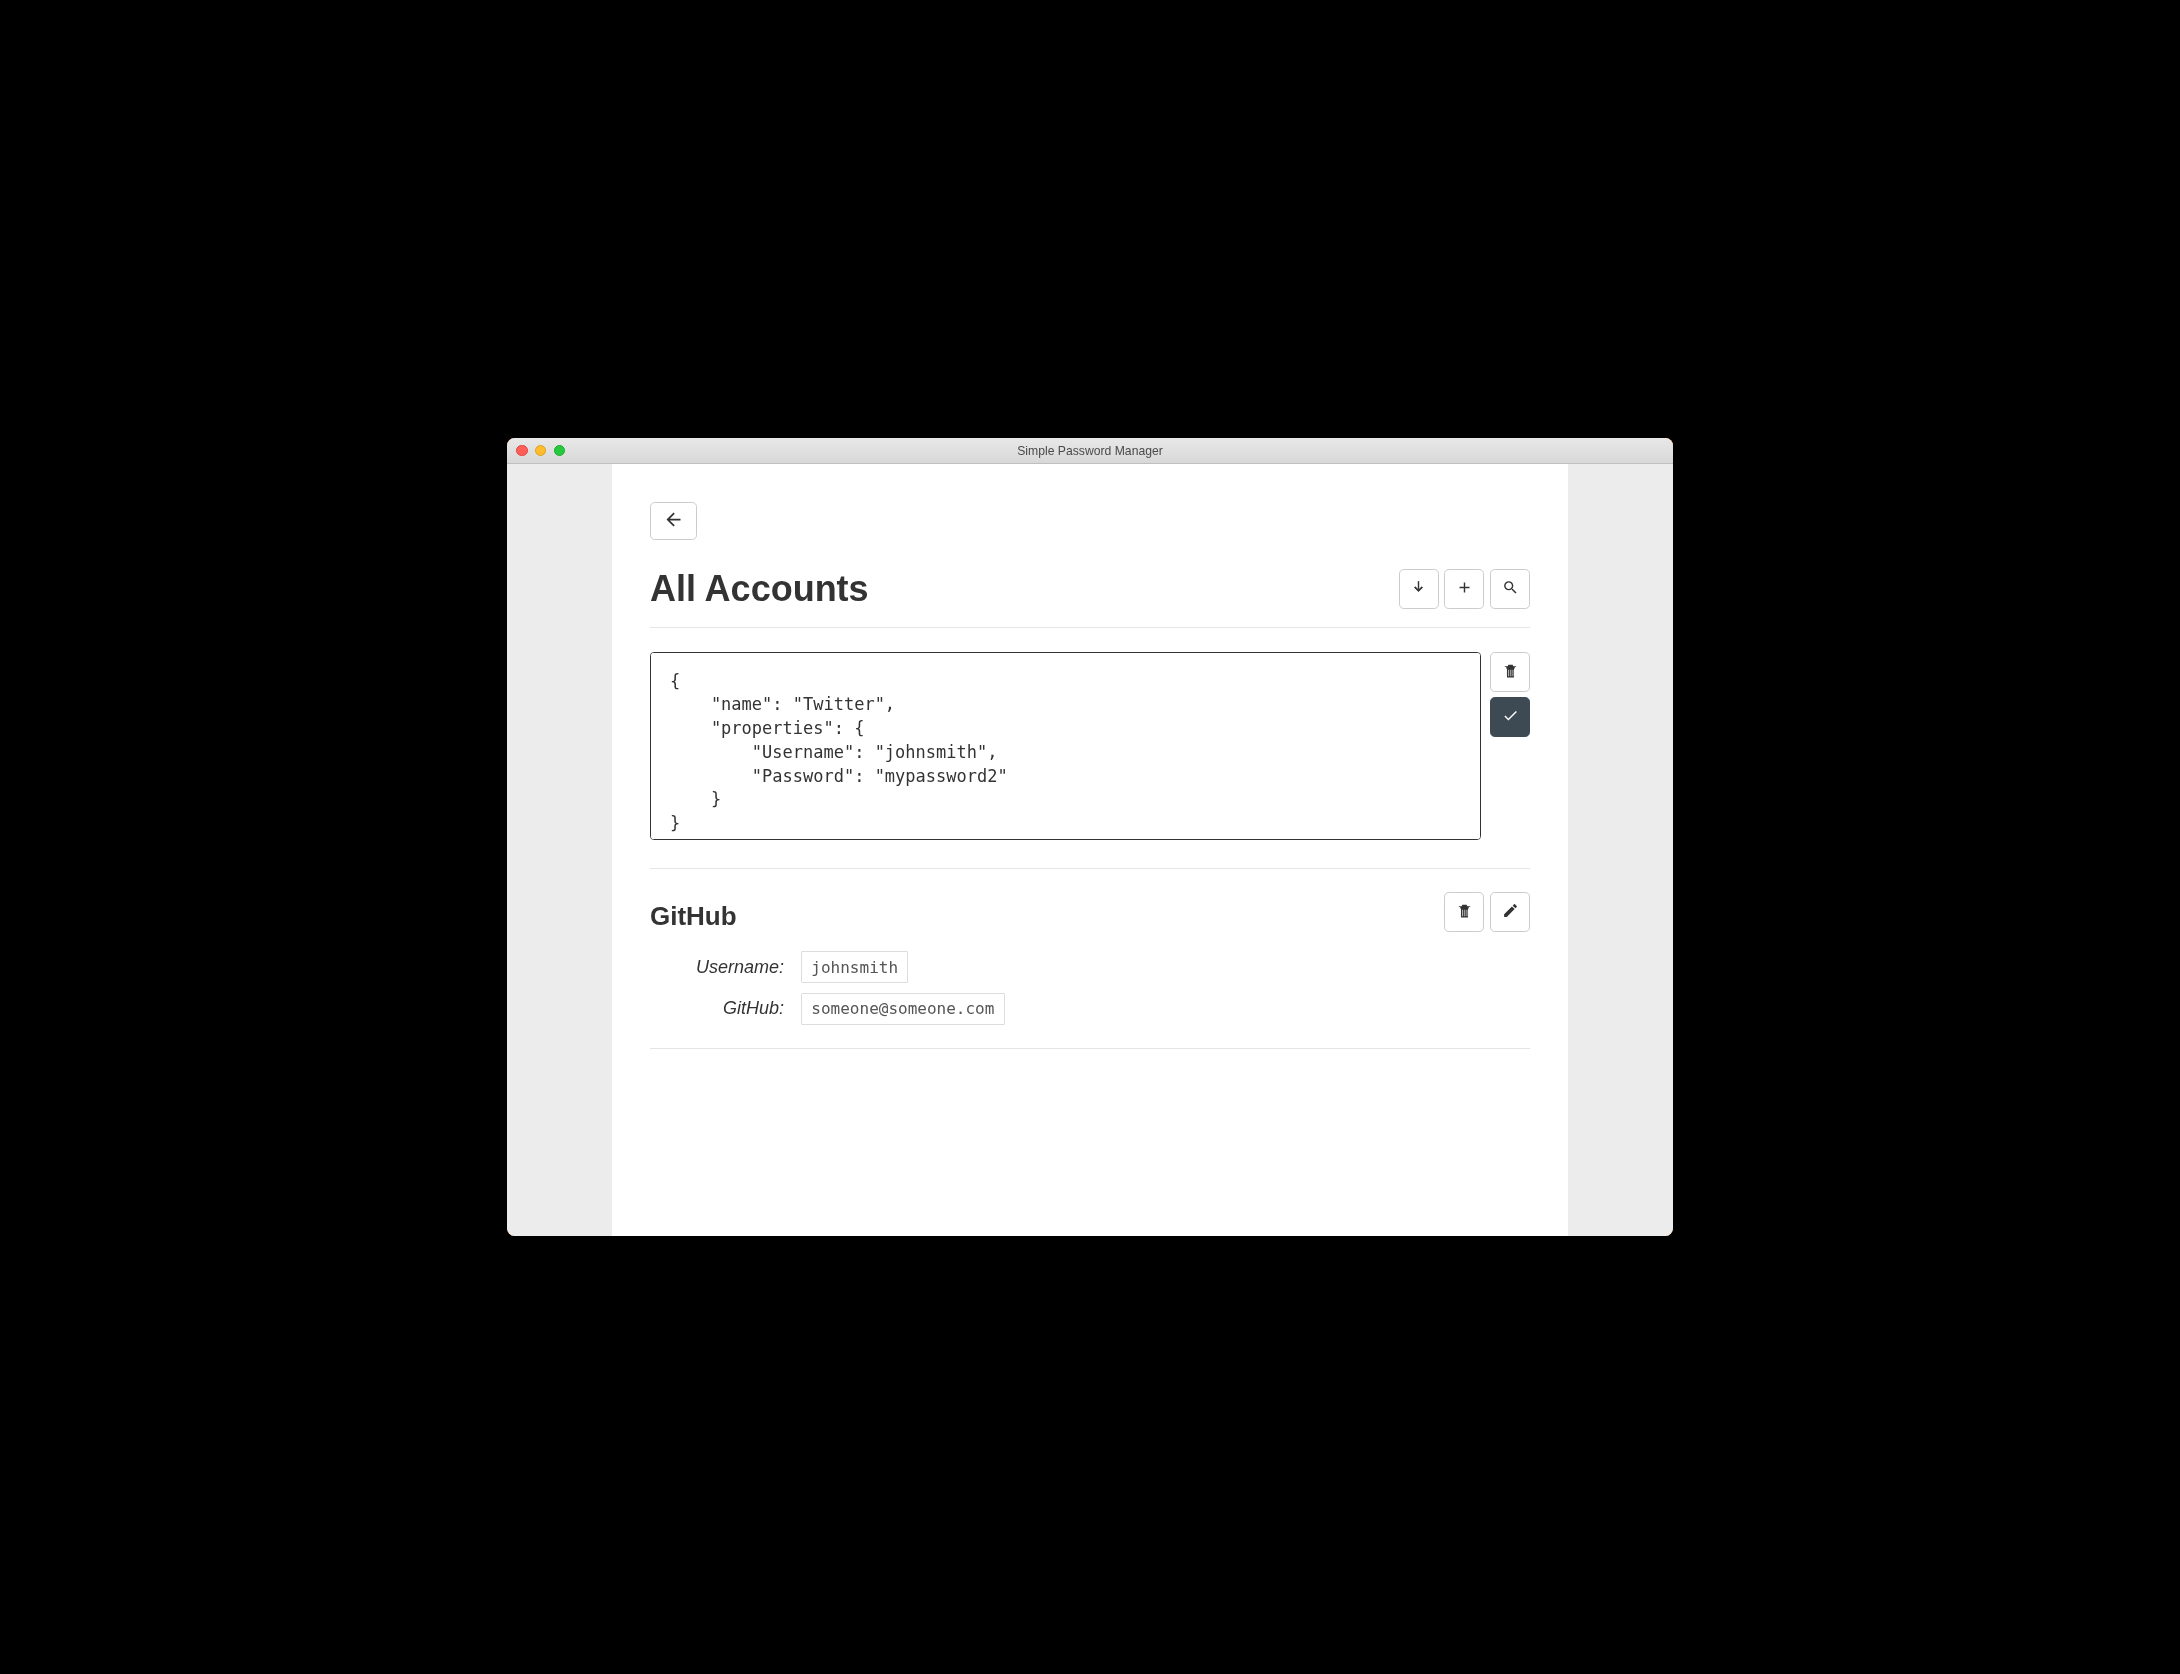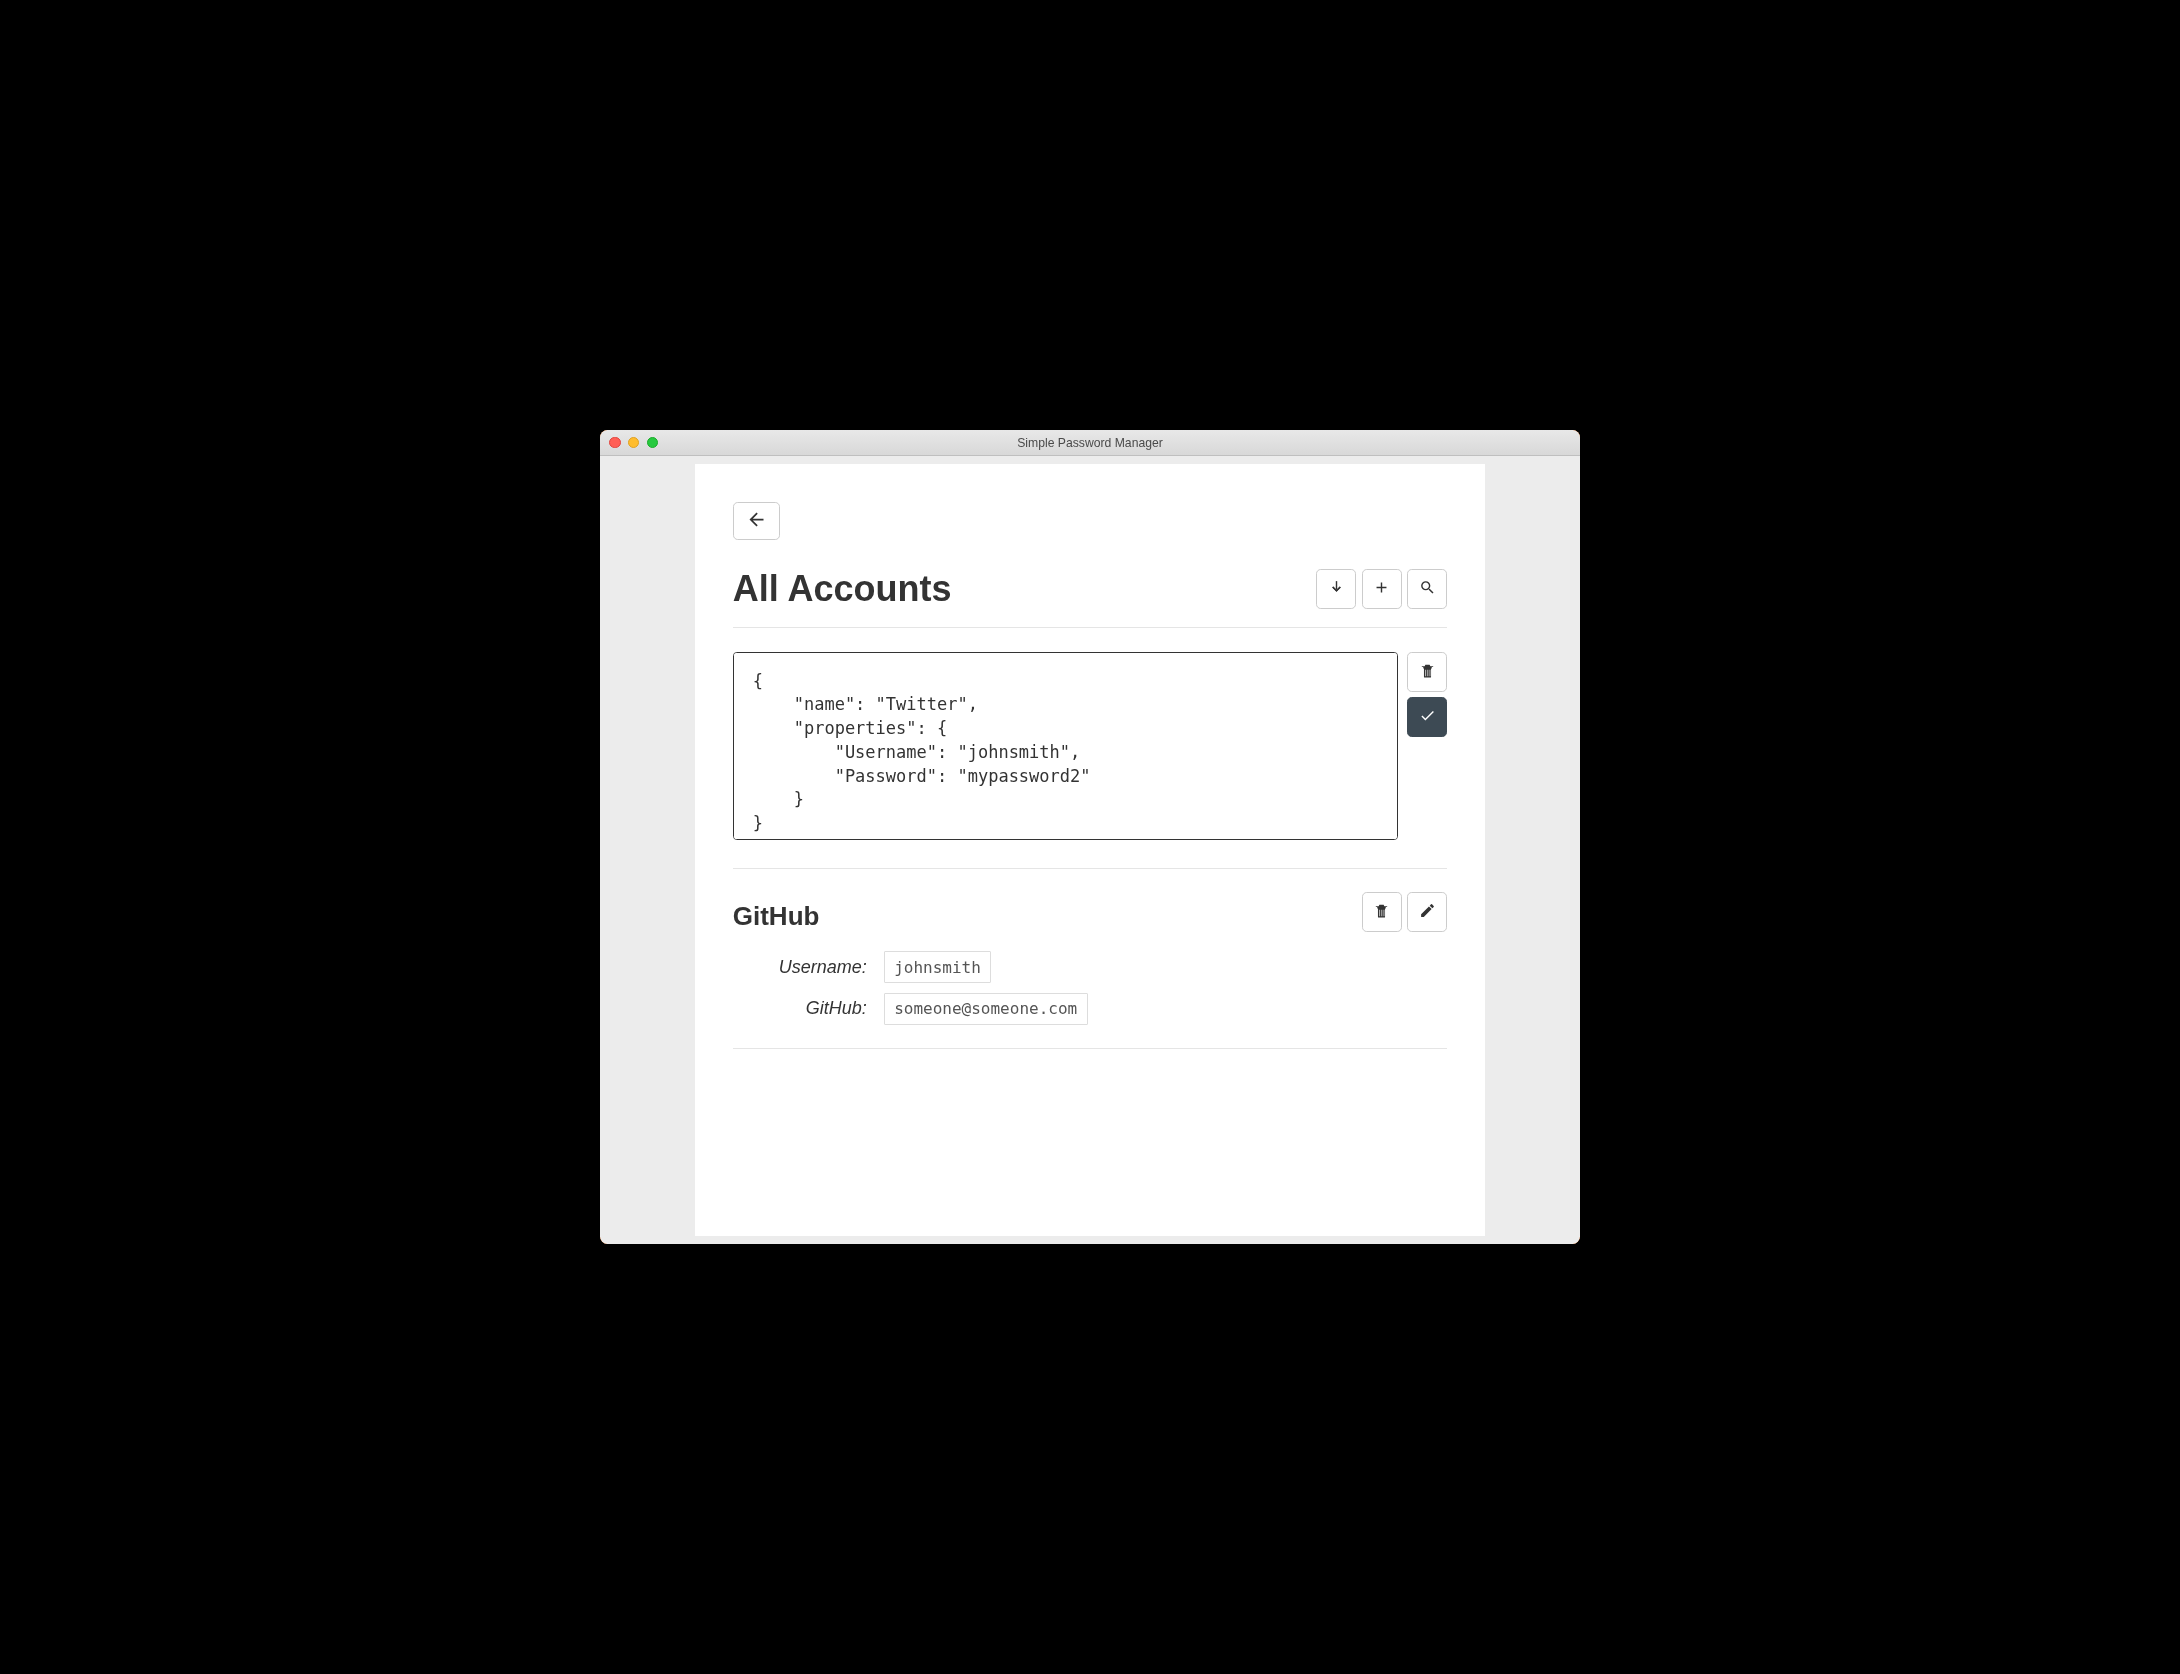--- a/index.html
+++ b/index.html
@@ -10,21 +10,21 @@
     body {
       background: #000;
       font-family: -apple-system, BlinkMacSystemFont, "Segoe UI", Helvetica, Arial, sans-serif;
       display: flex;
       align-items: center;
       justify-content: center;
       min-height: 100vh;
       padding: 38px;
     }
     .window {
-      width: 980px;
+      width: 1166px;
       background: #f97316;
       border-radius: 7.5px;
       overflow: hidden;
       box-shadow: 0 19px 56px rgba(0,0,0,0.5);
     }
     .titlebar {
       height: 26px;
       background: linear-gradient(#e8e8e8, #d8d8d8);
       border-bottom: 0.9px solid #bfbfbf;
       display: flex;
@@ -48,21 +48,21 @@
       position: absolute;
       left: 0; right: 0;
       text-align: center;
       font-size: 12.2px;
       color: #4a4a4a;
       pointer-events: none;
     }
     .app-body {
       background: #ececec;
       min-height: 772px;
-      padding: 8px;
+      padding: 0;
     }
     .content-container {
       background: #fff;
       margin: 0 auto;
       width: 82%;
       min-height: 772px;
       padding: 38px 38px 28px 38px;
     }
     .back-btn {
       display: inline-flex;

